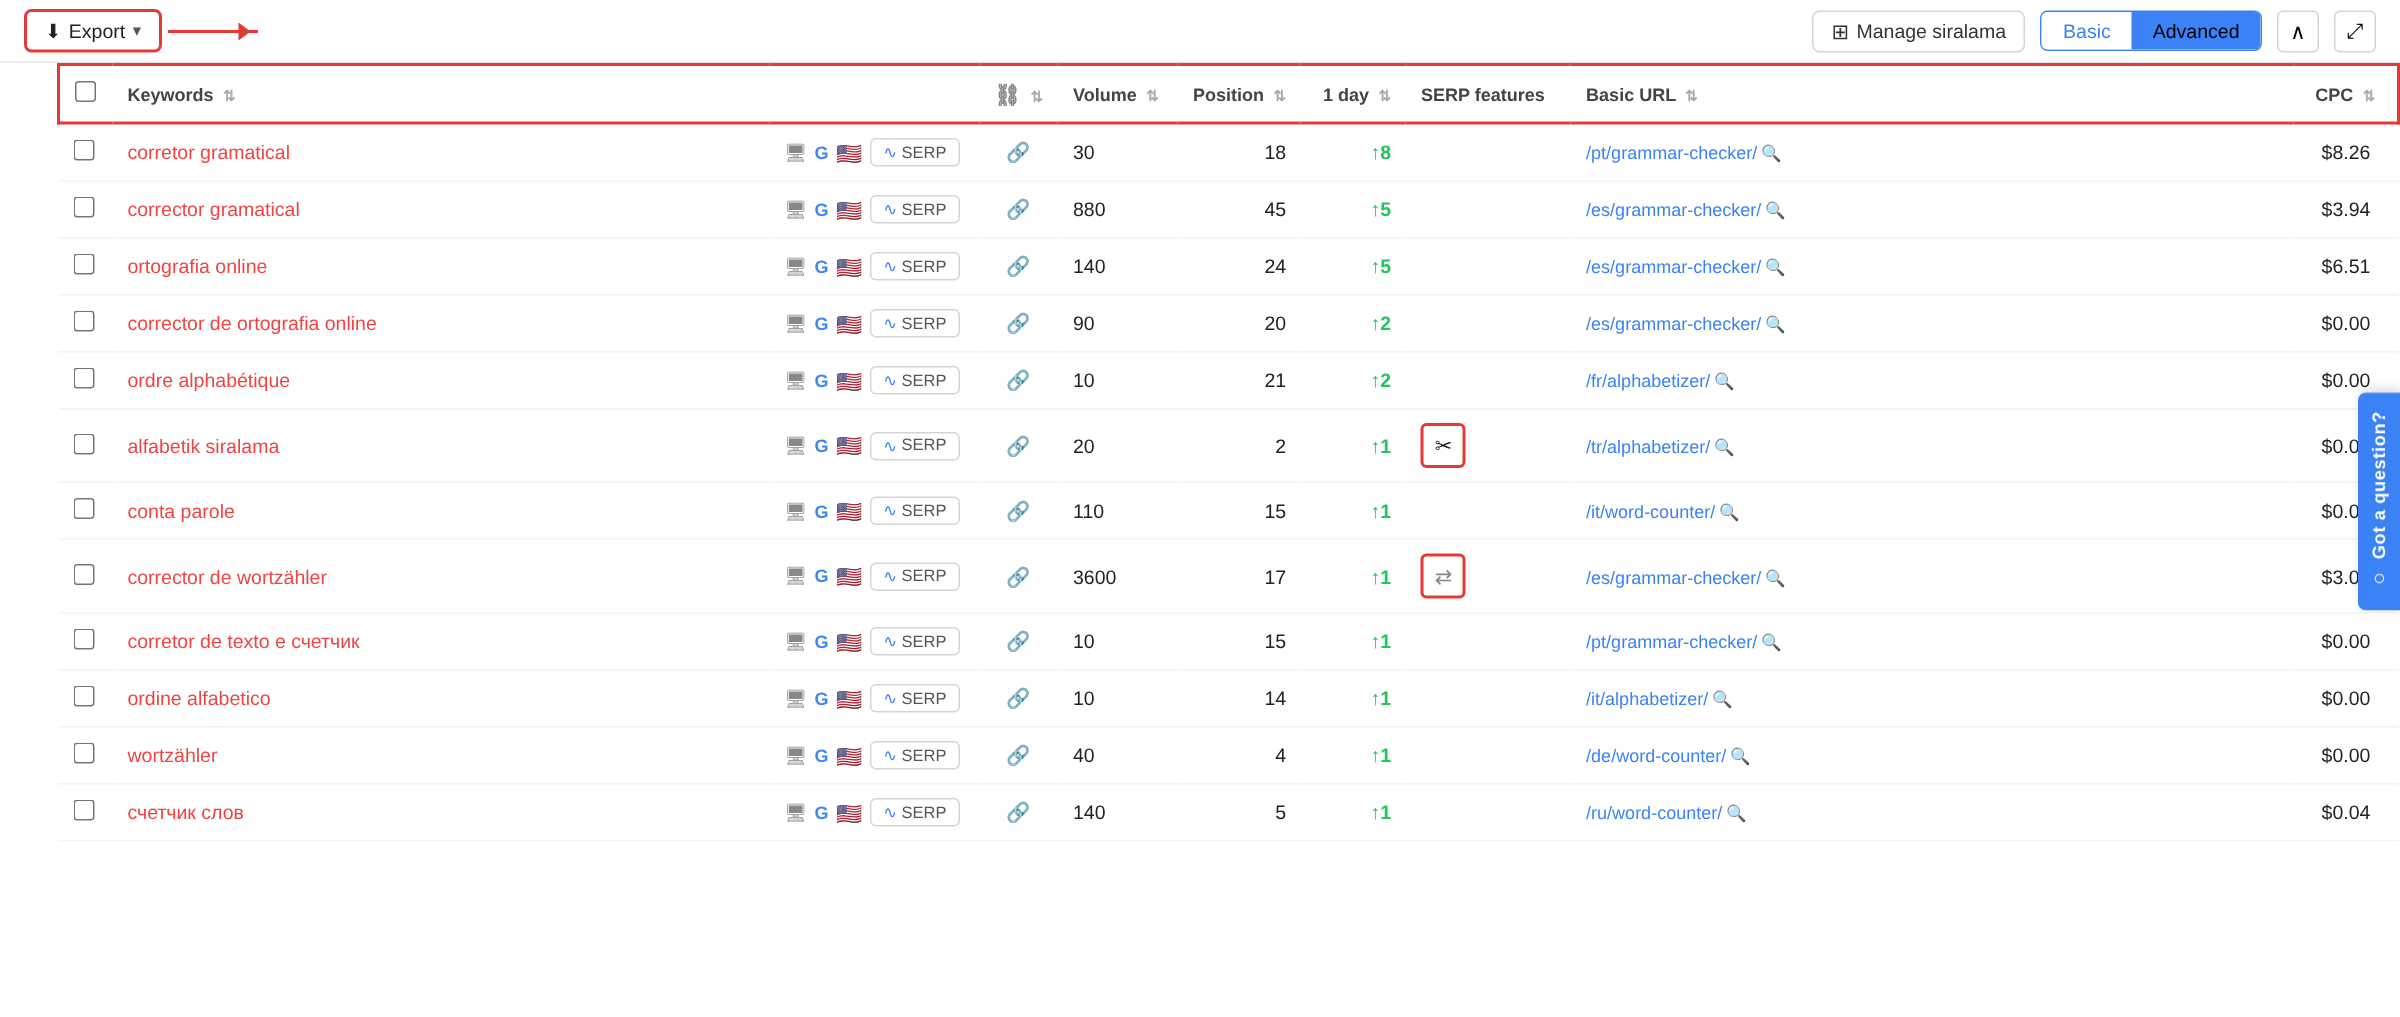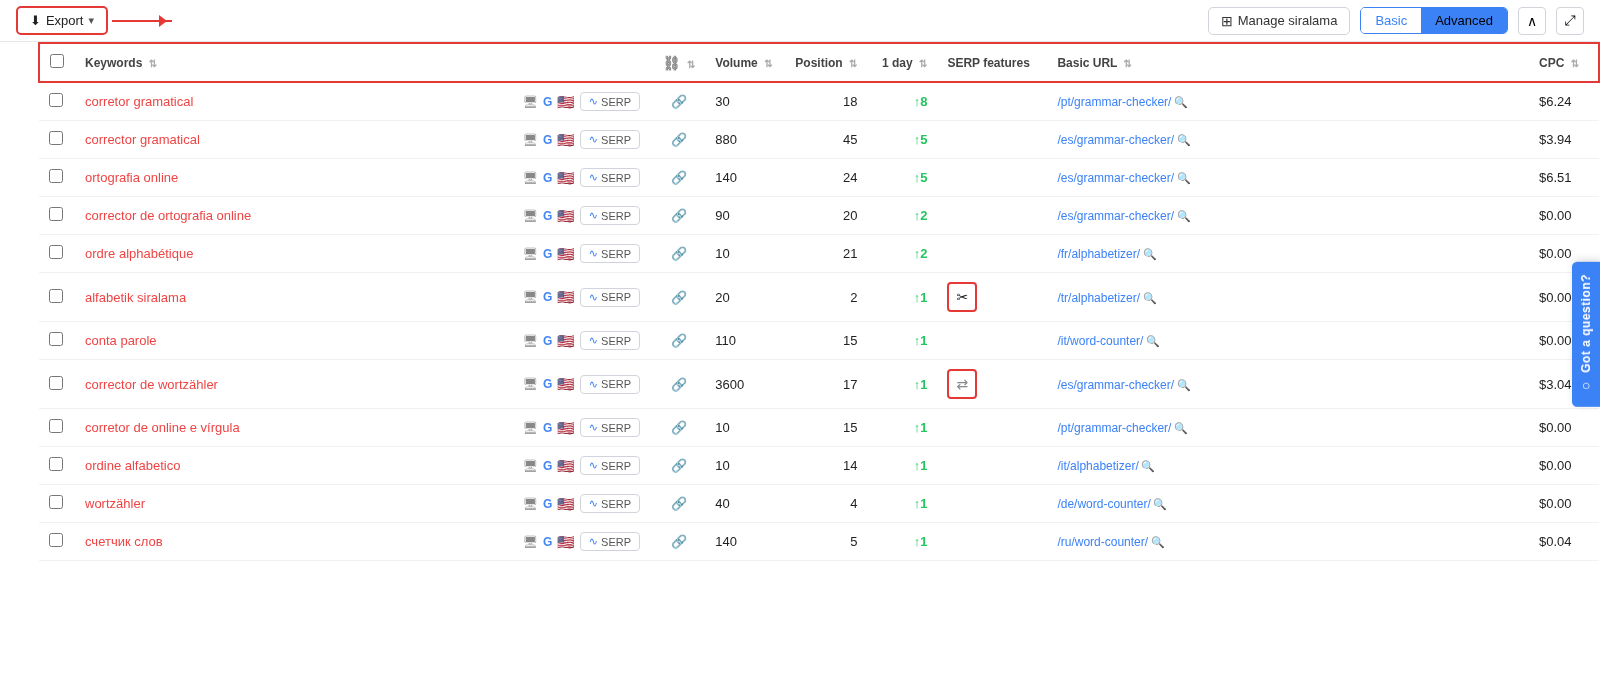--- a/index.html
+++ b/index.html
@@ -95,21 +95,21 @@
 
     .col-checkbox { width: 36px; }
     .col-keyword { min-width: 200px; }
     .col-icons { width: 140px; }
     .col-link { width: 40px; text-align: center; }
     .col-volume { width: 80px; text-align: left; }
     .col-position { width: 80px; text-align: right; }
     .col-1day { width: 70px; text-align: right; }
     .col-serp { width: 110px; }
     .col-url { min-width: 220px; }
-    .col-cpc { width: 70px; text-align: left; }
+    .col-cpc { width: 70px; text-align: center; }
 
     .got-question {
       position: fixed; right: 0; bottom: 40%; 
       background: #3b82f6; color: #fff; font-size: 12px; font-weight: 600;
       writing-mode: vertical-rl; text-orientation: mixed; transform: rotate(180deg);
       padding: 12px 7px; border-radius: 0 5px 5px 0; cursor: pointer;
       display: flex; align-items: center; gap: 6px; letter-spacing: 0.5px;
       box-shadow: -2px 2px 8px rgba(0,0,0,0.15); z-index: 100;
     }
     .got-question .q-icon { font-size: 14px; }
@@ -197,21 +197,21 @@
         <span>SERP</span>
       </button>
     </div>
   </td>
           <td class="col-link"><span class="link-icon">🔗</span></td>
           <td class="col-volume volume">30</td>
           <td class="col-position position">18</td>
           <td class="col-1day"><span class="change-up">↑8</span></td>
           <td class="col-serp"></td>
           <td class="col-url"><span class="ranked-url">/pt/grammar-checker/<span class="search-icon">🔍</span></span></td>
-          <td class="col-cpc cpc">$6.24</td>
+          <td class="col-cpc cpc">$8.26</td>
         </tr>
         <tr>
           <td class="col-checkbox"><input type="checkbox" class="checkbox" style=""></td>
           <td class="col-keyword keyword-cell">corrector gramatical</td>
           <td class="col-icons">
     <div class="icons-group">
       <span class="mini-icon" title="Desktop">🖥</span>
       <span class="mini-icon" title="Google" style="font-size:12px;color:#4285f4;font-weight:700;">G</span>
       <span class="flag">🇺🇸</span>
       <button class="serp-btn">
@@ -355,21 +355,21 @@
           <td class="col-link"><span class="link-icon">🔗</span></td>
           <td class="col-volume volume">3600</td>
           <td class="col-position position">17</td>
           <td class="col-1day"><span class="change-up">↑1</span></td>
           <td class="col-serp"><span class="serp-feature-arrows" title="Arrows SERP feature">⇄</span></td>
           <td class="col-url"><span class="ranked-url">/es/grammar-checker/<span class="search-icon">🔍</span></span></td>
           <td class="col-cpc cpc">$3.04</td>
         </tr>
         <tr>
           <td class="col-checkbox"><input type="checkbox" class="checkbox" style=""></td>
-          <td class="col-keyword keyword-cell">corretor de online e vírgula</td>
+          <td class="col-keyword keyword-cell">corretor de texto e счетчик</td>
           <td class="col-icons">
     <div class="icons-group">
       <span class="mini-icon" title="Desktop">🖥</span>
       <span class="mini-icon" title="Google" style="font-size:12px;color:#4285f4;font-weight:700;">G</span>
       <span class="flag">🇺🇸</span>
       <button class="serp-btn">
         <span class="trend-icon">∿</span>
         <span>SERP</span>
       </button>
     </div>

